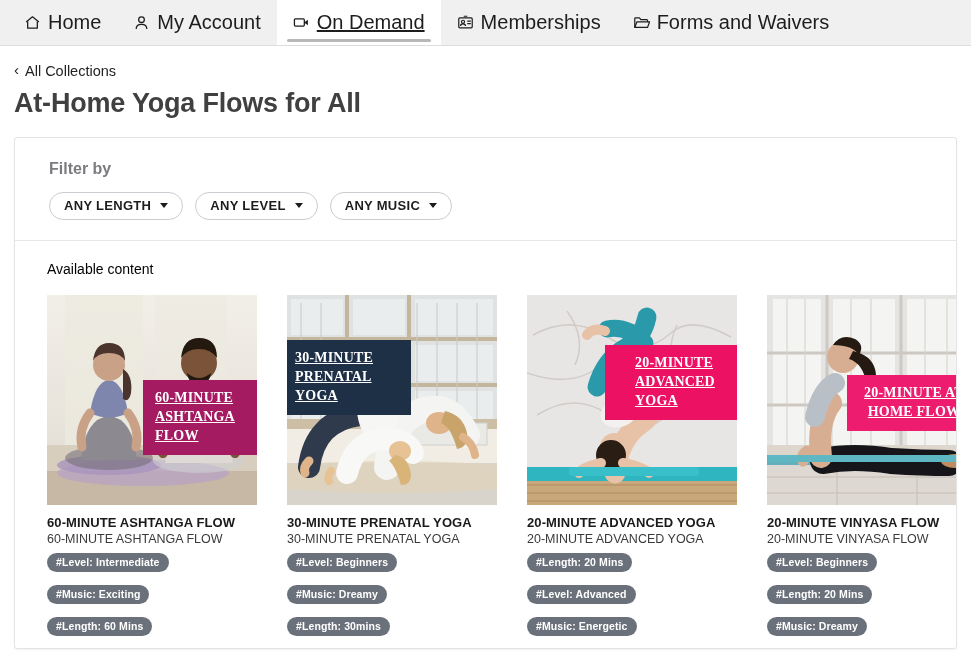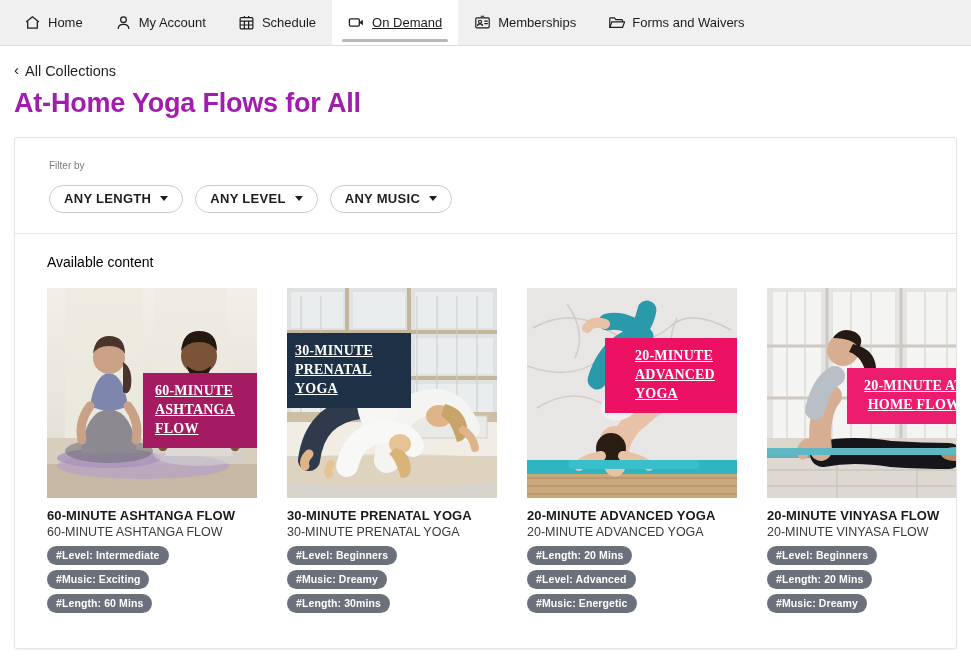--- a/index.html
+++ b/index.html
@@ -17,21 +17,21 @@
     border-bottom: 1px solid #dddddd;
     display: flex;
     align-items: stretch;
     padding-left: 8px;
   }
   .nav-item {
     display: flex;
     align-items: center;
     gap: 7px;
     padding: 0 16px;
-    font-size: 13px;
+    font-size: 20px;
     color: #1d1d1d;
     cursor: pointer;
     position: relative;
     white-space: nowrap;
   }
   .nav-item.active {
     background: #ffffff;
     text-decoration: underline;
   }
   .nav-item.active::after {
@@ -58,39 +58,39 @@
   }
   .crumb .chev {
     font-size: 15px;
     line-height: 1;
     display: inline-block;
     transform: translateY(-1px);
   }
   .page-title {
     font-size: 27px;
     font-weight: bold;
-    color: #a21caf;
+    color: #404040;
     letter-spacing: -0.2px;
     line-height: 1.2;
   }
 
   
   .panel {
     margin: 18px 14px 0 14px;
     background: #ffffff;
     border: 1px solid #e4e4e4;
     border-radius: 3px;
     box-shadow: 0 1px 2px rgba(0,0,0,0.06);
     height: 512px;
     overflow: hidden;
   }
   .filter-sec { padding: 22px 34px 20px 34px; }
   .filter-label {
-    font-size: 10px;
-    font-weight: normal;
+    font-size: 16px;
+    font-weight: bold;
     color: #7b7b80;
     margin-bottom: 14px;
   }
   .chips { display: flex; gap: 12px; }
   .chip {
     border: 1px solid #c8ccd0;
     border-radius: 16px;
     background: #ffffff;
     height: 28px;
     padding: 0 14px;
@@ -147,21 +147,21 @@
     font-weight: bold;
     color: #1a1a1a;
     margin: 10px 0 2px 0;
     letter-spacing: 0.1px;
   }
   .card-sub {
     font-size: 12.5px;
     color: #3a3a3a;
     margin-bottom: 7px;
   }
-  .tags { display: flex; flex-direction: column; align-items: flex-start; gap: 5px; text-align: center; }
+  .tags { display: flex; flex-direction: column; align-items: flex-start; gap: 13px; text-align: center; }
   .tag {
     background: #6b717a;
     color: #ffffff;
     font-size: 10.5px;
     font-weight: bold;
     border-radius: 10px;
     padding: 3px 9px 4px 9px;
     letter-spacing: 0.1px;
     white-space: nowrap;
   }
@@ -183,29 +183,20 @@
   <div class="nav-item">
     <span class="nav-ico">
       <svg viewBox="0 0 24 24" fill="none" stroke="#1d1d1d" stroke-width="1.8">
         <circle cx="12" cy="8" r="4"></circle>
           <path d="M4.5 21c0-4.2 3.4-6.5 7.5-6.5S19.5 16.8 19.5 21"></path>
       </svg>
     </span>
     <span>My Account</span>
   </div>
 
-  <div class="nav-item">
-    <span class="nav-ico">
-      <svg viewBox="0 0 24 24" fill="none" stroke="#1d1d1d" stroke-width="1.7">
-        <rect x="3" y="5" width="18" height="16" rx="1.5"></rect>
-        <path d="M3 10h18M9 5V2.8M15 5V2.8M9 10v11M15 10v11M3 15.5h18"></path>
-      </svg>
-    </span>
-    <span>Schedule</span>
-  </div>
 
   <div class="nav-item active">
     <span class="nav-ico">
       <svg viewBox="0 0 24 24" fill="none" stroke="#1d1d1d" stroke-width="1.8">
         <rect x="2" y="7" width="14" height="10" rx="1.5"></rect>
         <path d="M17 11l4-3v8l-4-3z" fill="#1d1d1d" stroke="none"></path>
       </svg>
     </span>
     <span>On Demand</span>
   </div>

